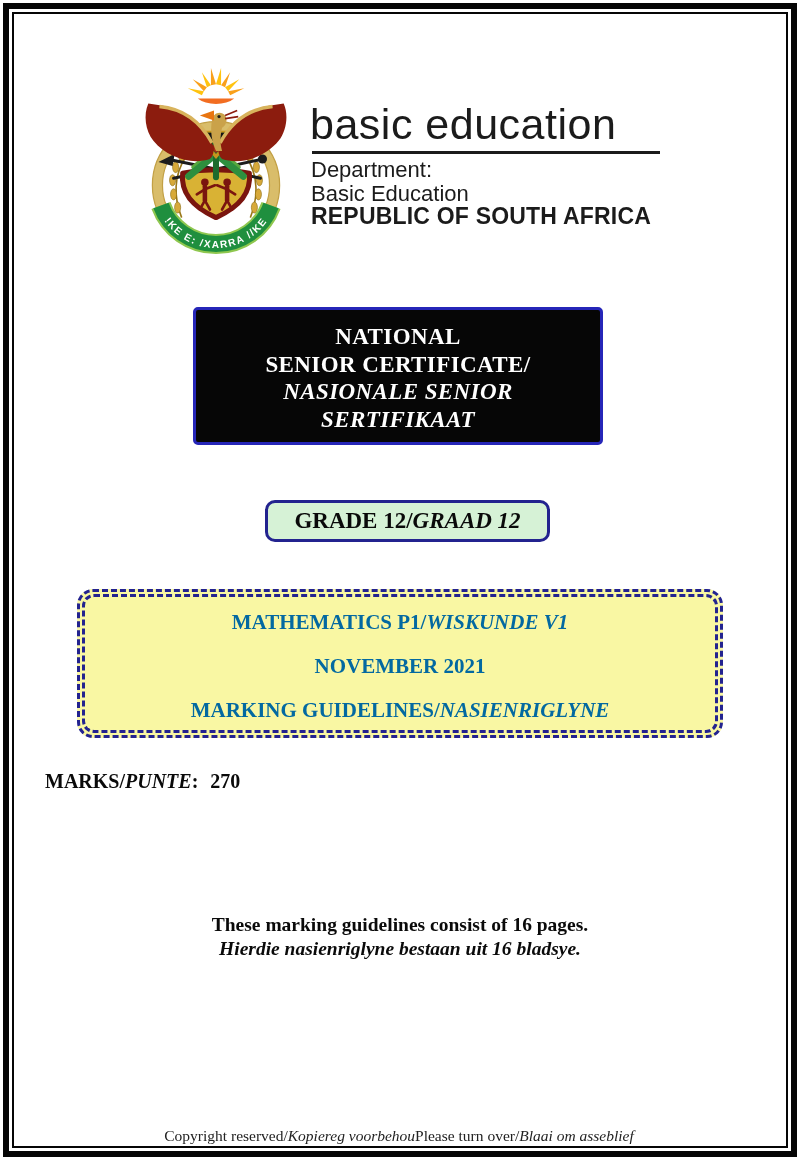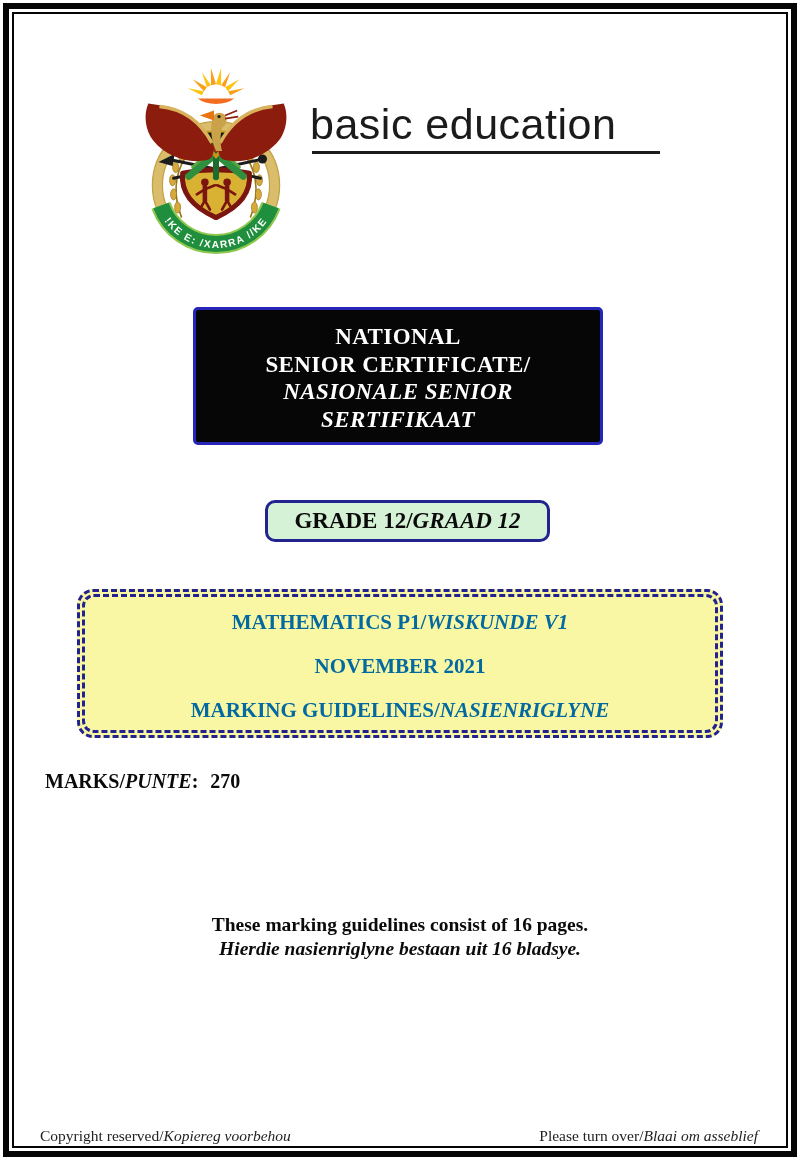--- a/index.html
+++ b/index.html
@@ -37,21 +37,21 @@
               padding-top:12px;}
   .dash-inner .bx-line{margin-bottom:18px;}
 
   .marks{position:absolute;left:45px;top:770px;font-weight:bold;font-size:20px;color:#0a0a0a;}
   .marks-value{margin-left:12px;}
 
   .pages-note{position:absolute;left:0;right:0;top:913px;text-align:center;
               font-weight:bold;font-size:19.5px;line-height:23.5px;color:#0a0a0a;}
 
   .footer{position:absolute;left:40px;right:42px;top:1127px;display:flex;
-          justify-content:space-between;font-size:15.5px;color:#222;}
+          justify-content:center;font-size:15.5px;color:#222;}
 </style>
 </head>
 <body>
 
 <div class="page">
   <div class="frame-outer"></div>
   <div class="frame-inner"></div>
 
   <svg class="coat" viewBox="0 0 160 200" aria-hidden="true">
 
@@ -143,20 +143,25 @@
         <polygon points="66,14 75,27 71,29" fill="#ffc30f"></polygon>
         <polygon points="57,21 71,29 68,33"></polygon>
         <polygon points="52,30 68,33 66,37" fill="#ffc30f"></polygon>
       </g>
       <path d="M 62 40 A 22 13 0 0 0 98 40 Z" fill="#f26d21"></path>
     </g>
   </svg>
 
   <div class="brand">basic education</div>
   <div class="brand-rule"></div>
+  <div class="dept-block">
+    <div>Department:</div>
+    <div>Basic Education</div>
+    <div class="dept-country">REPUBLIC OF SOUTH AFRICA</div>
+  </div>
 
   <div class="cert-box">
     <div>NATIONAL</div>
     <div>SENIOR CERTIFICATE/</div>
     <div class="italic">NASIONALE SENIOR</div>
     <div class="italic">SERTIFIKAAT</div>
   </div>
 
   <div class="grade-box">
     <span>GRADE 12/</span><span class="italic">GRAAD 12</span>

